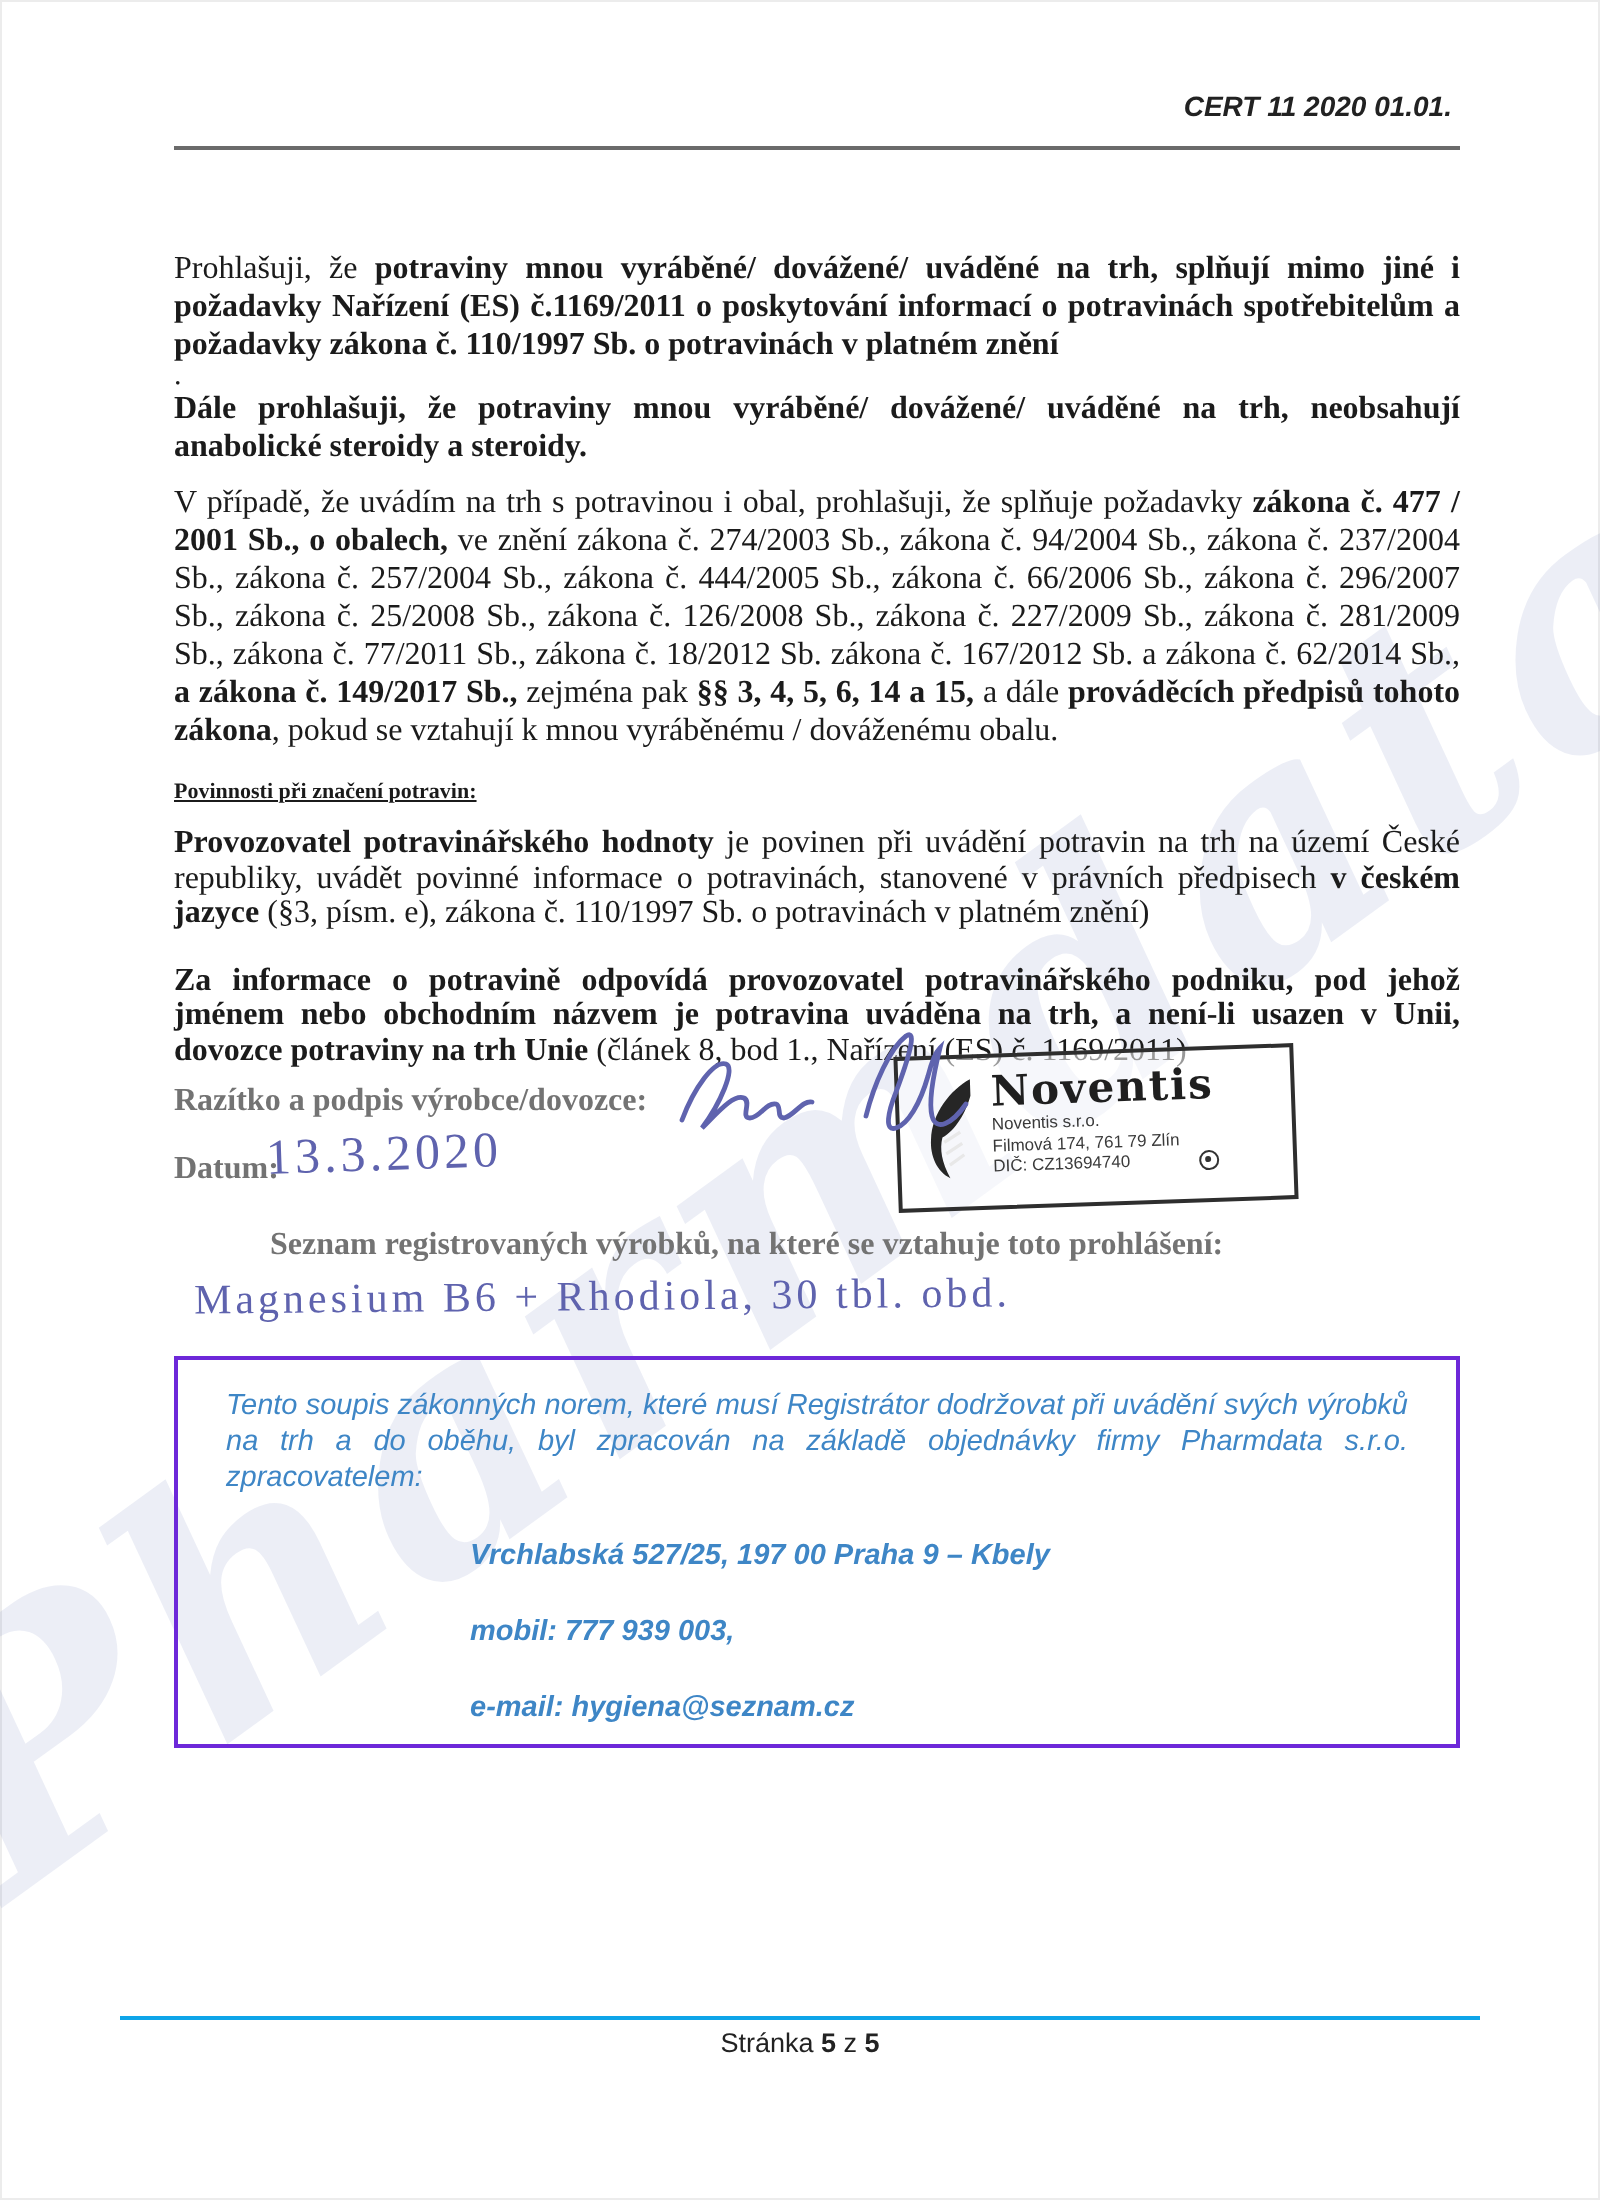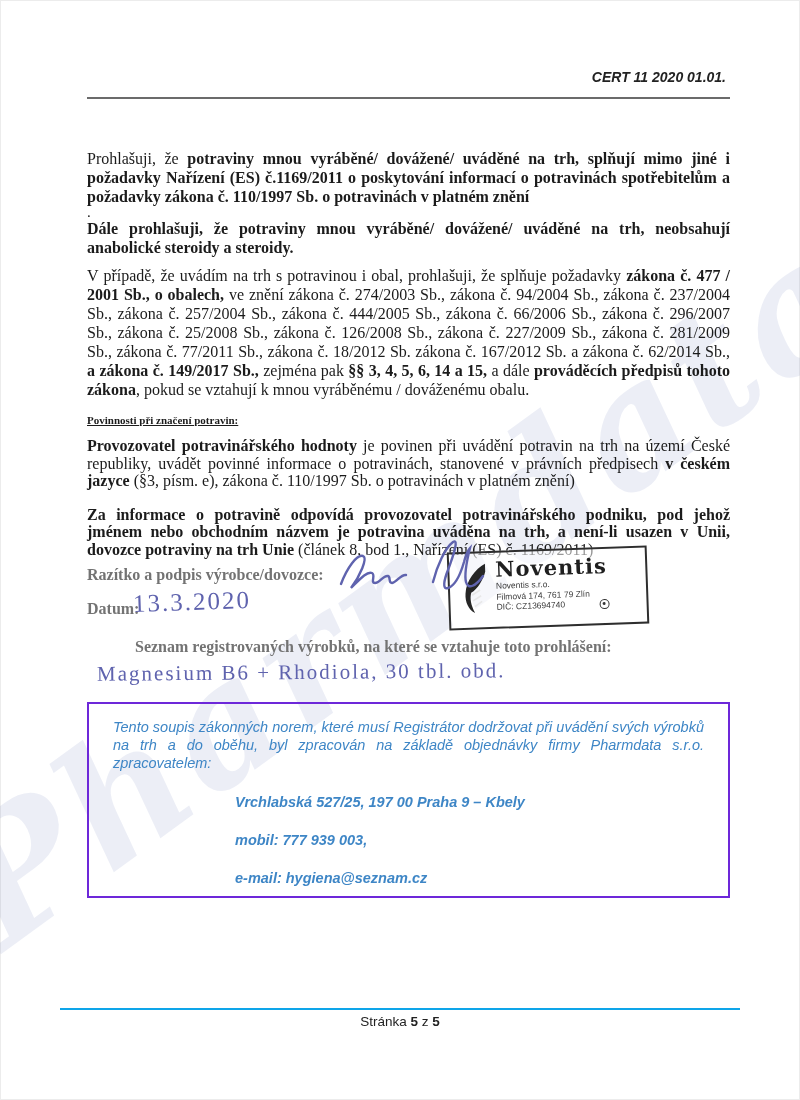--- a/index.html
+++ b/index.html
@@ -10,21 +10,21 @@
   }
   .watermark {
     position:absolute; left:-140px; top:470px; width:1150px; z-index:1;
     transform:rotate(-36deg); transform-origin:center;
     font-family:"DejaVu Serif", serif; font-style:italic; font-weight:bold;
     font-size:165px; letter-spacing:6px; color:rgba(106,126,186,0.13);
     white-space:nowrap; pointer-events:none; user-select:none;
   }
   .content { position:absolute; left:87px; width:643px; top:0; z-index:2; }
   .doc-code {
-    padding-top:69px; text-align:right; padding-right:4px;
+    padding-top:45px; text-align:right; padding-right:4px;
     font-family:"Liberation Sans", sans-serif; font-style:italic; font-weight:700;
     font-size:14px; color:#222;
   }
   .rule { border-top:2px solid #6b6b6b; margin-top:12px; }
   .para { font-size:16px; line-height:19px; text-align:justify; margin:0; }
   .b { font-weight:bold; }
   .p1 { margin-top:50px; }
   .p2 { margin-top:13px; }
   .dotline { font-size:15px; line-height:13px; margin:0; }
   .p3 { margin-top:0; font-weight:bold; }

